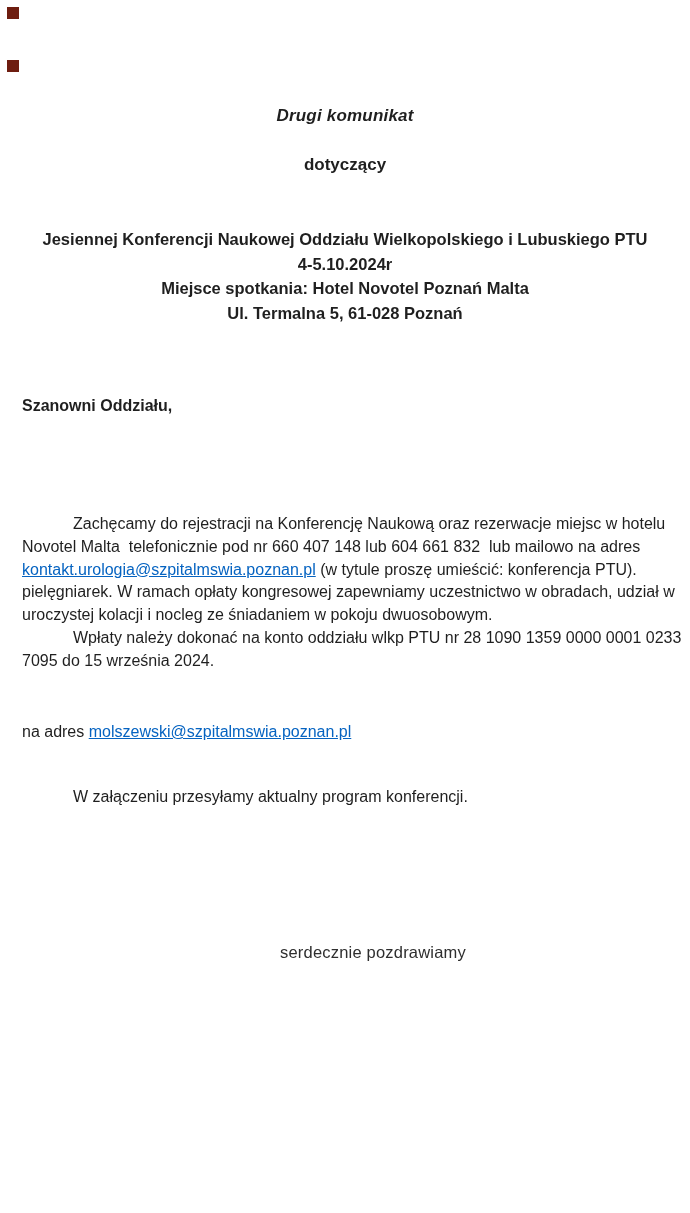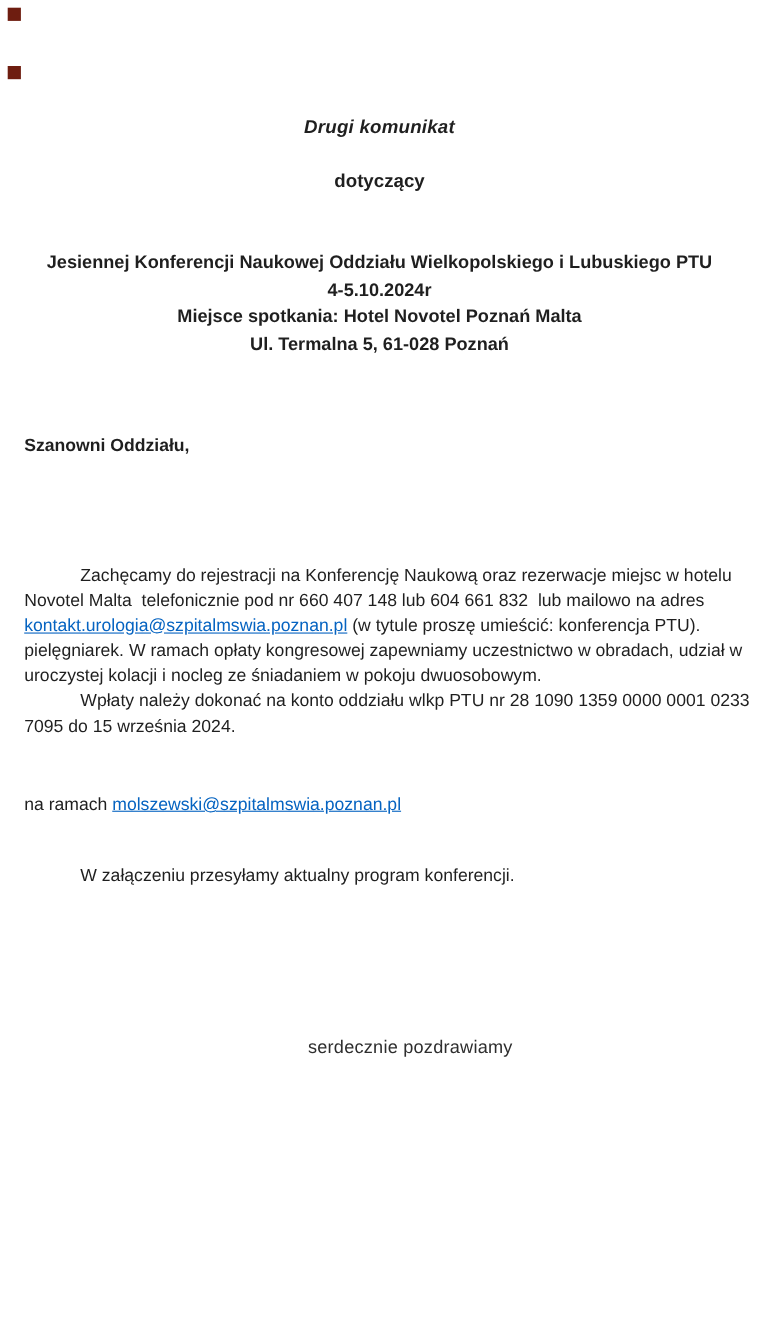--- a/index.html
+++ b/index.html
@@ -65,21 +65,21 @@
     <div class="line indent">Zachęcamy do rejestracji na Konferencję Naukową oraz rezerwacje miejsc w hotelu</div>
     <div class="line">Novotel Malta  telefonicznie pod nr 660 407 148 lub 604 661 832  lub mailowo na adres</div>
     <div class="line"><a class="link">kontakt.urologia@szpitalmswia.poznan.pl</a><span> (w tytule proszę umieścić: konferencja PTU).</span></div>
     <div class="line">pielęgniarek. W ramach opłaty kongresowej zapewniamy uczestnictwo w obradach, udział w</div>
     <div class="line">uroczystej kolacji i nocleg ze śniadaniem w pokoju dwuosobowym.</div>
     <div class="line indent">Wpłaty należy dokonać na konto oddziału wlkp PTU nr 28 1090 1359 0000 0001 0233</div>
     <div class="line">7095 do 15 września 2024.</div>
   </div>
 
   <div class="abs bodyblock para4">
-    <div class="line"><span>na ramach </span><a class="link">molszewski@szpitalmswia.poznan.pl</a></div>
+    <div class="line"><span>na adres </span><a class="link">molszewski@szpitalmswia.poznan.pl</a></div>
   </div>
 
   <div class="abs bodyblock para5">
     <div class="line indent">W załączeniu przesyłamy aktualny program konferencji.</div>
   </div>
 
   <div class="abs closing closing1">serdecznie pozdrawiamy</div>
 
   <div class="marker m3"></div>
 

